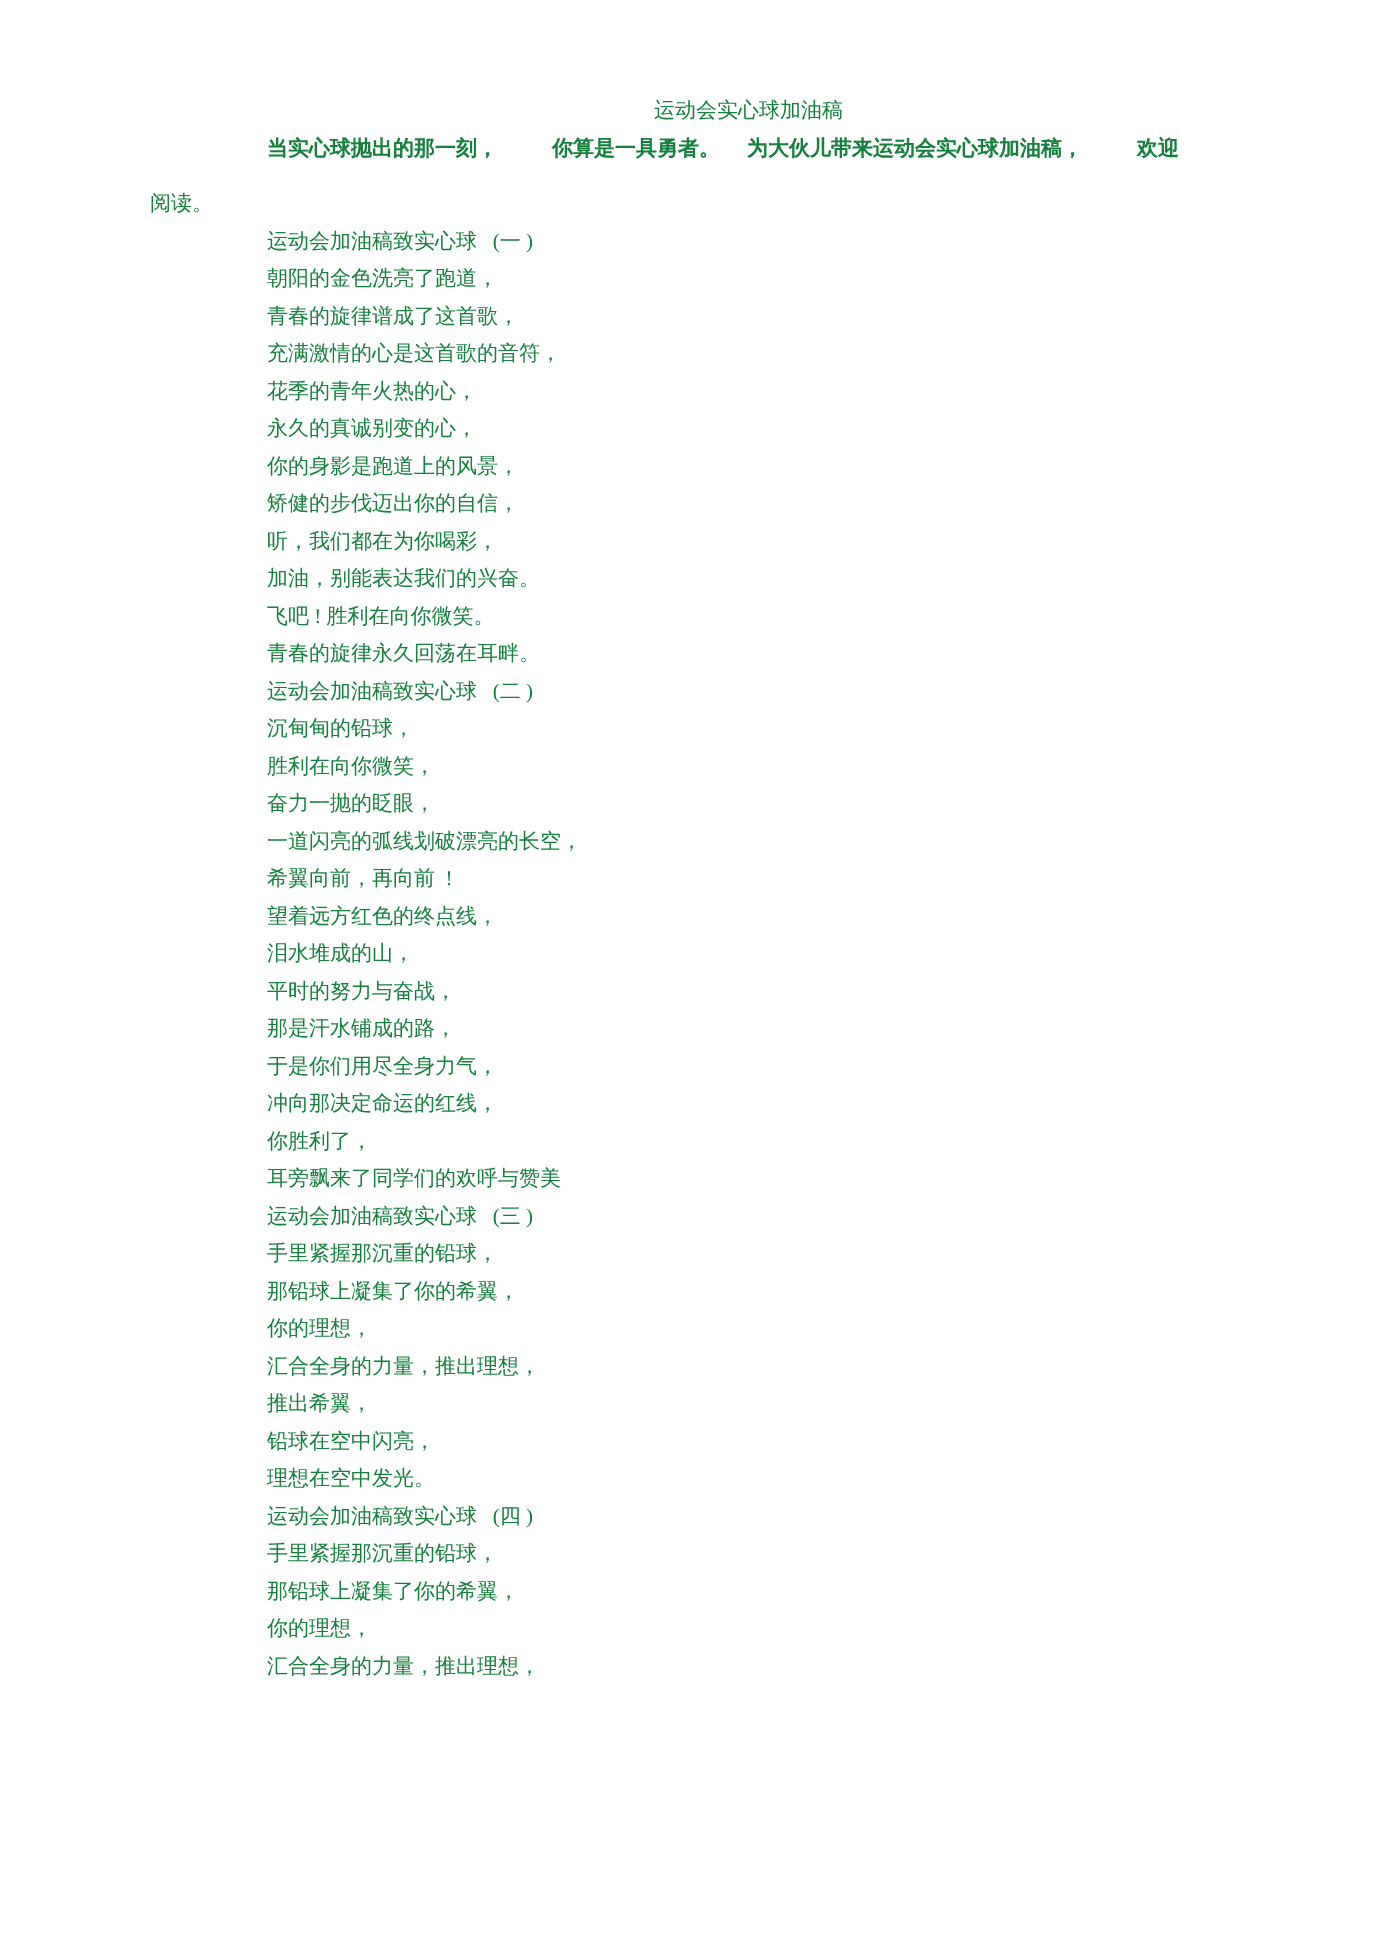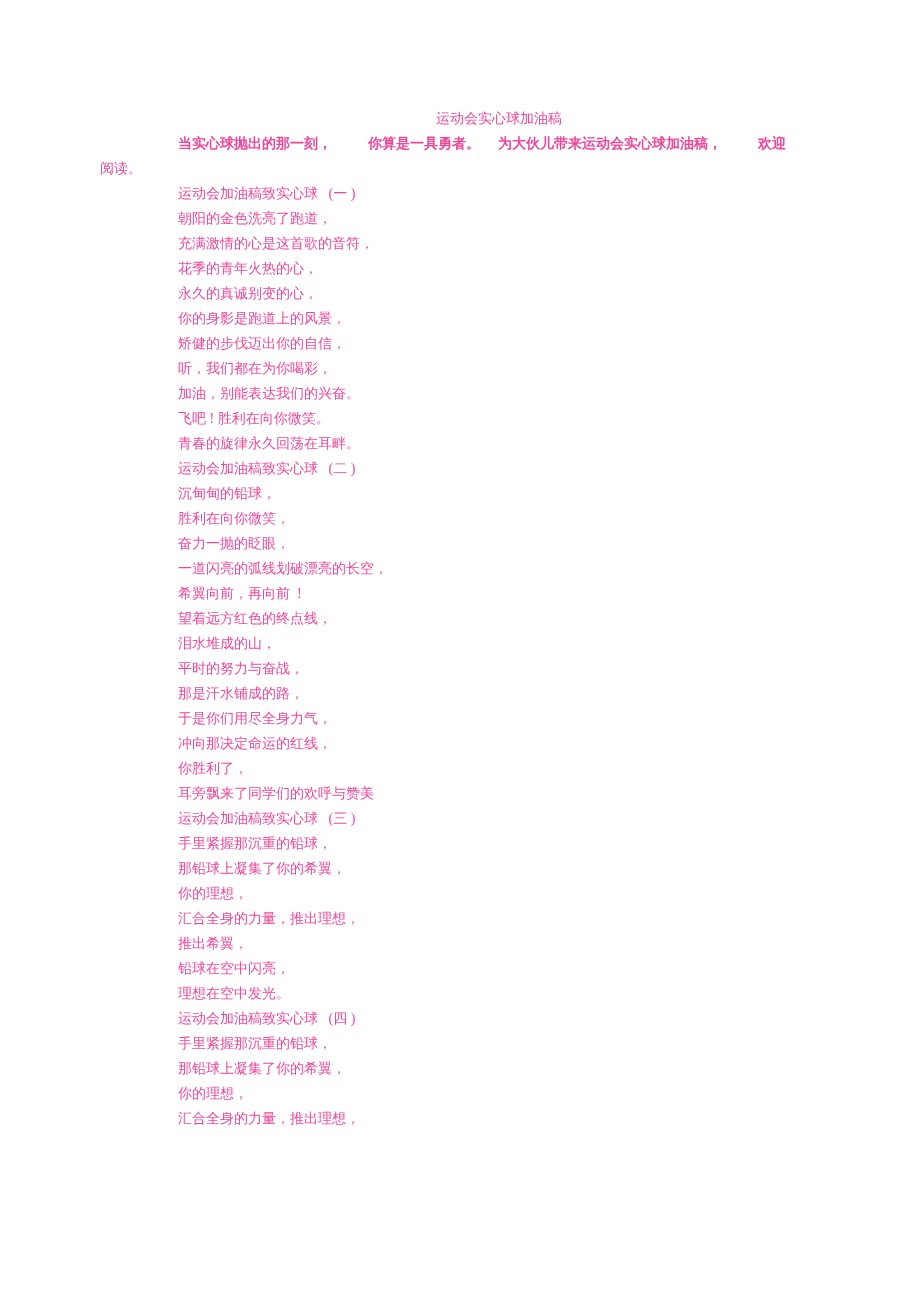--- a/index.html
+++ b/index.html
@@ -3,24 +3,24 @@
 <meta charset="utf-8">
 <style>
   body {
     margin: 0;
     padding: 0;
     background: #ffffff;
     font-family: "SimSun", "宋体", serif;
     width: 920px;
   }
   .page {
-    padding: 92px 100px 60px 178px;
+    padding: 48px 100px 60px 178px;
     font-size: 14px;
     line-height: 25px;
-    color: #ec4899;
+    color: #15803d;
   }
   .title {
     text-align: center;
     font-size: 14px;
     margin-bottom: 0;
   }
   .intro {
     text-indent: 0;
     margin: 0;
     word-spacing: 0;
@@ -39,25 +39,26 @@
 </style>
 </head>
 <body>
 
 <div class="page">
   <p class="title">运动会实心球加油稿</p>
 
   <p class="intro">
     <span class="seg1">当实心球抛出的那一刻，</span><span class="gap1"></span><span>你算是一具勇者。</span><span class="gap2"></span><span>为大伙儿带来运动会实心球加油稿，</span><span class="gap3"></span><span>欢迎</span>
   </p>
-  <p class="line noindent" style="margin-left:-78px;">阅读。</p>
+  <p class="line noindent" style="margin-left:-78px;margin-top:12px;">阅读。</p>
 
   <div id="lines-container">
       <p class="line">运动会加油稿致实心球   (一 )</p>
       <p class="line">朝阳的金色洗亮了跑道，</p>
+      <p class="line">青春的旋律谱成了这首歌，</p>
       <p class="line">充满激情的心是这首歌的音符，</p>
       <p class="line">花季的青年火热的心，</p>
       <p class="line">永久的真诚别变的心，</p>
       <p class="line">你的身影是跑道上的风景，</p>
       <p class="line">矫健的步伐迈出你的自信，</p>
       <p class="line">听，我们都在为你喝彩，</p>
       <p class="line">加油，别能表达我们的兴奋。</p>
       <p class="line">飞吧 ! 胜利在向你微笑。</p>
       <p class="line">青春的旋律永久回荡在耳畔。</p>
       <p class="line">运动会加油稿致实心球   (二 )</p>

